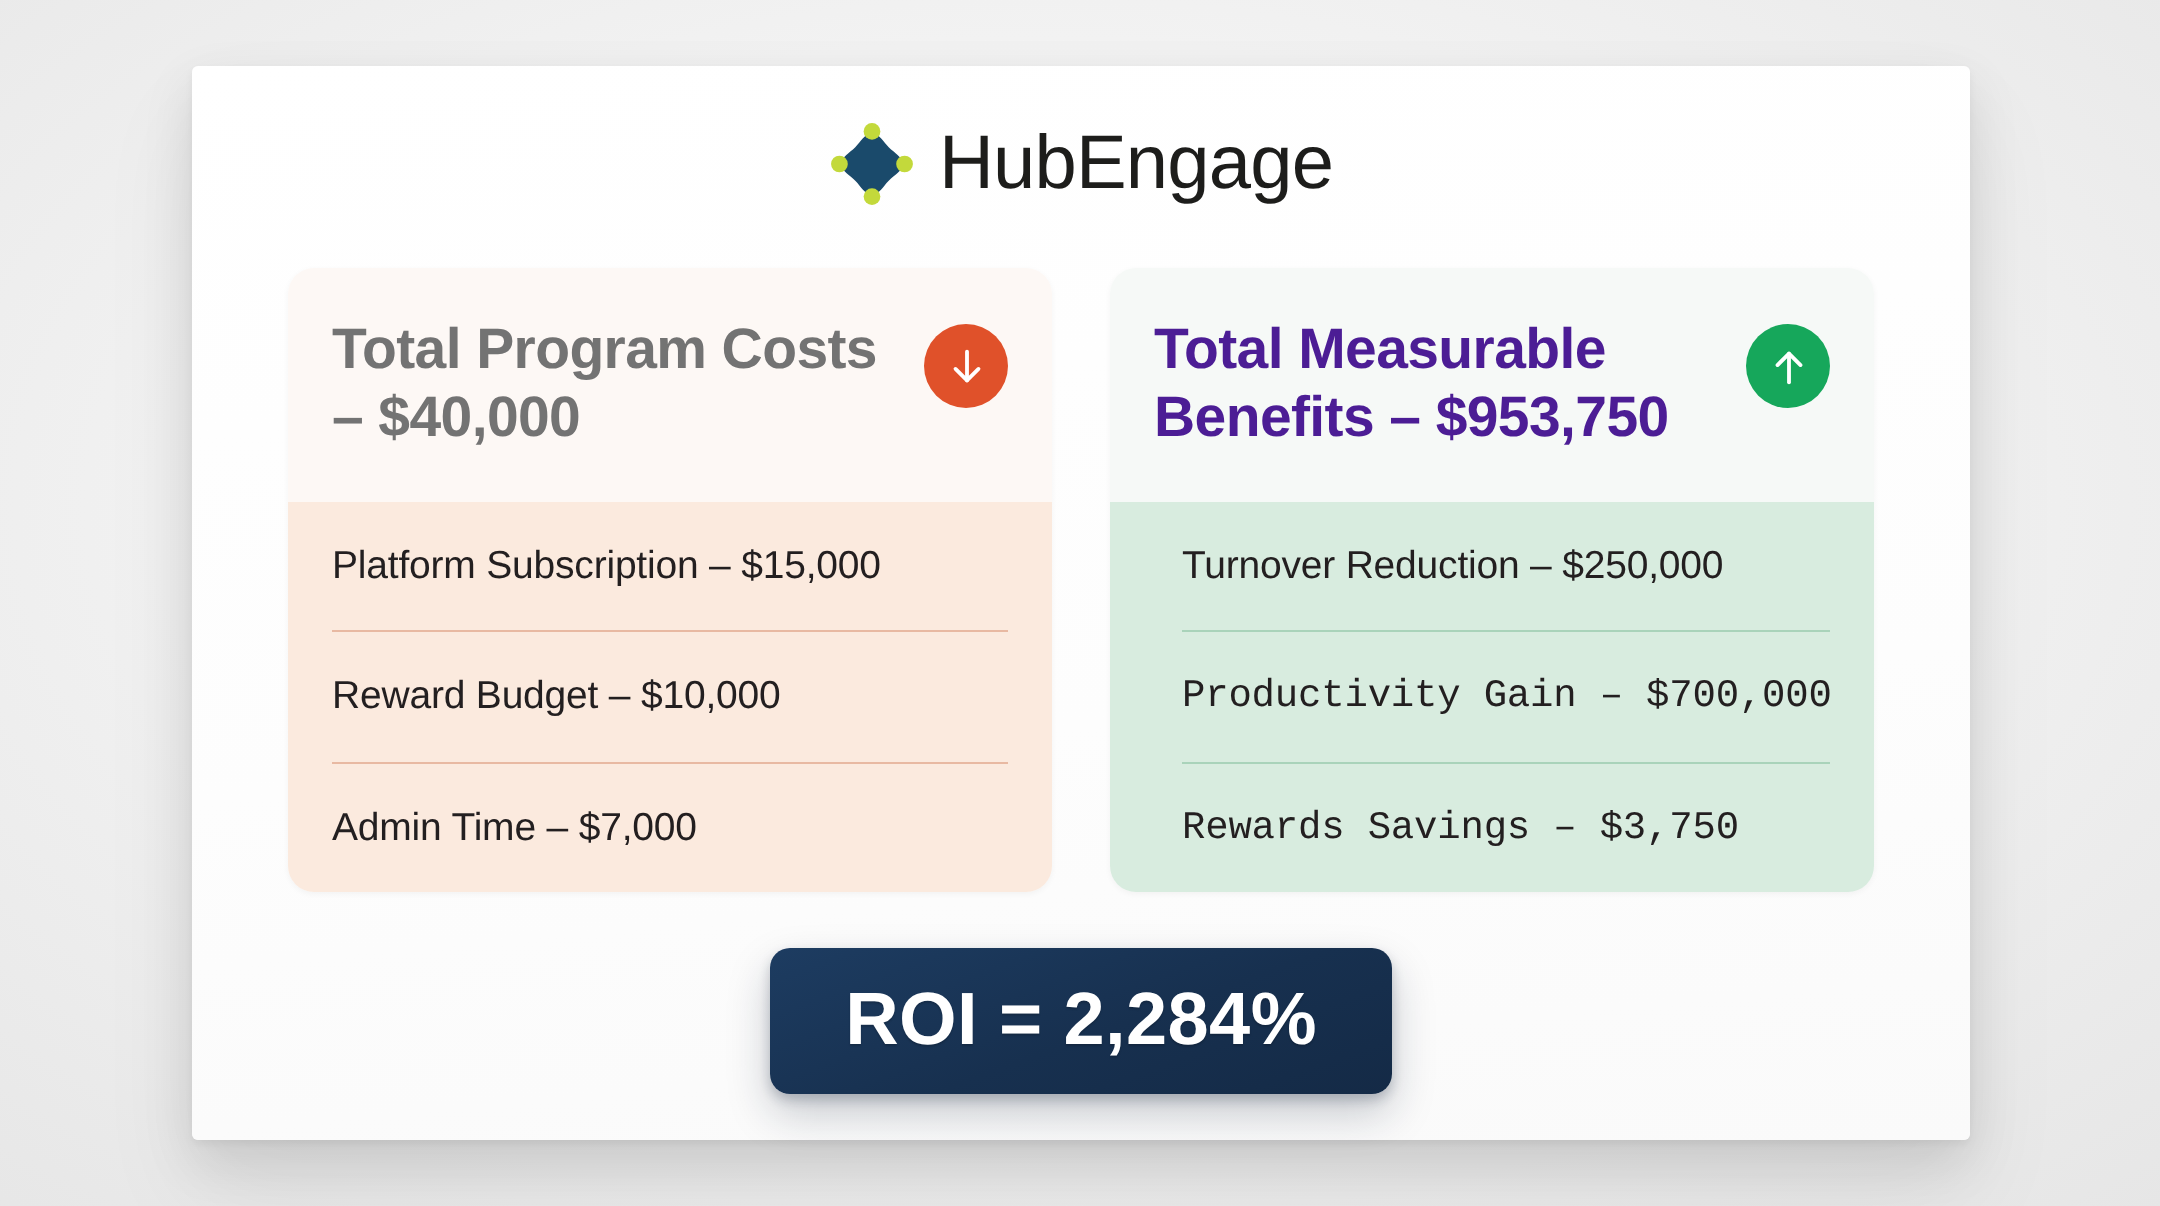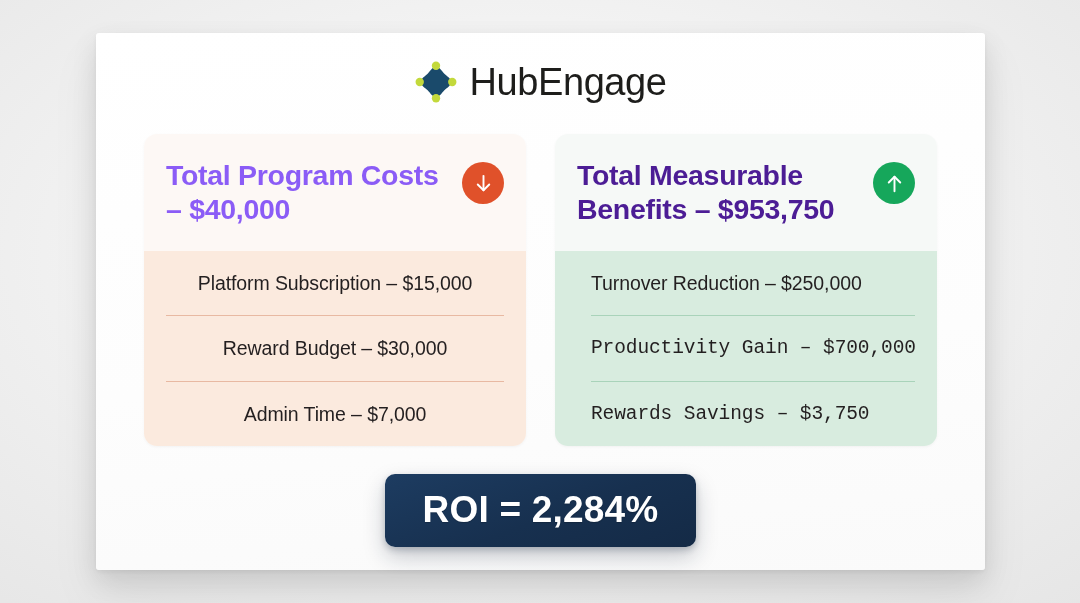--- a/index.html
+++ b/index.html
@@ -115,22 +115,22 @@
     color: #231f20;
     letter-spacing: -0.1px;
     padding: 21px 0 20px 0;
     line-height: 1.2;
     white-space: nowrap;
   }
   .row + .row { border-top: 1.5px solid transparent; }
 
   
   .card--cost .card-head { background: #fdf8f5; }
-  .card--cost .card-body { background: #fbeade; text-align: center; }
-  .card--cost .card-title { color: #8b5cf6; }
+  .card--cost .card-body { background: #fbeade; }
+  .card--cost .card-title { color: #737373; }
   .card--cost .badge { background: #e0512a; }
   .card--cost .row + .row { border-top-color: #e8b9a2; }
 
   
   .card--benefit .card-head { background: #f6f9f7; }
   .card--benefit .card-body { background: #d8ecdf; padding-left: 36px; }
   .card--benefit .card-title { color: #4c1d95; }
   .card--benefit .badge { background: #16a75b; }
   .card--benefit .row + .row { border-top-color: #a9d3ba; font-family: Liberation Mono, monospace; }
 
@@ -183,21 +183,21 @@
           <h2 class="card-title">Total Program Costs – $40,000</h2>
           <span class="badge">
             <svg width="23" height="23" viewBox="0 0 24 24" fill="none" stroke="#ffffff" stroke-width="2" stroke-linecap="round" stroke-linejoin="round" aria-hidden="true">
               <line x1="12" y1="4" x2="12" y2="19"></line>
               <polyline points="6,13 12,19 18,13"></polyline>
             </svg>
           </span>
         </div>
         <div class="card-body">
           <div class="row">Platform Subscription – $15,000</div>
-          <div class="row">Reward Budget – $30,000</div>
+          <div class="row">Reward Budget – $10,000</div>
           <div class="row">Admin Time – $7,000</div>
         </div>
       </div>
 
       <div class="card card--benefit">
         <div class="card-head">
           <h2 class="card-title">Total Measurable Benefits – $953,750</h2>
           <span class="badge">
             <svg width="23" height="23" viewBox="0 0 24 24" fill="none" stroke="#ffffff" stroke-width="2" stroke-linecap="round" stroke-linejoin="round" aria-hidden="true">
               <line x1="12" y1="20" x2="12" y2="5"></line>

